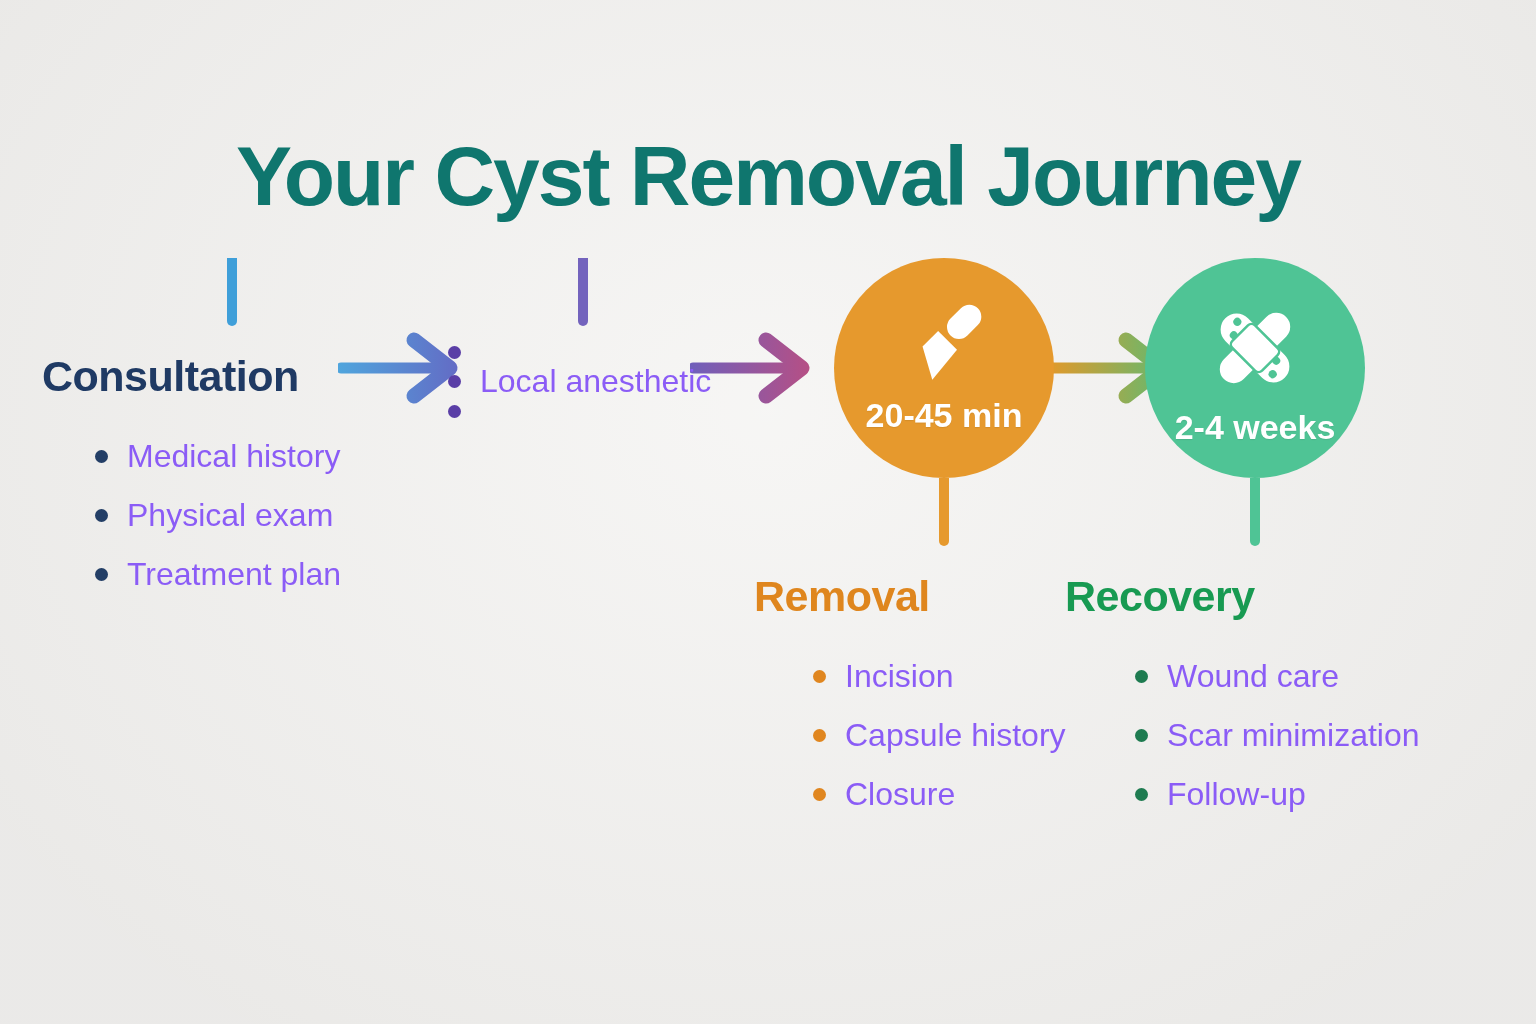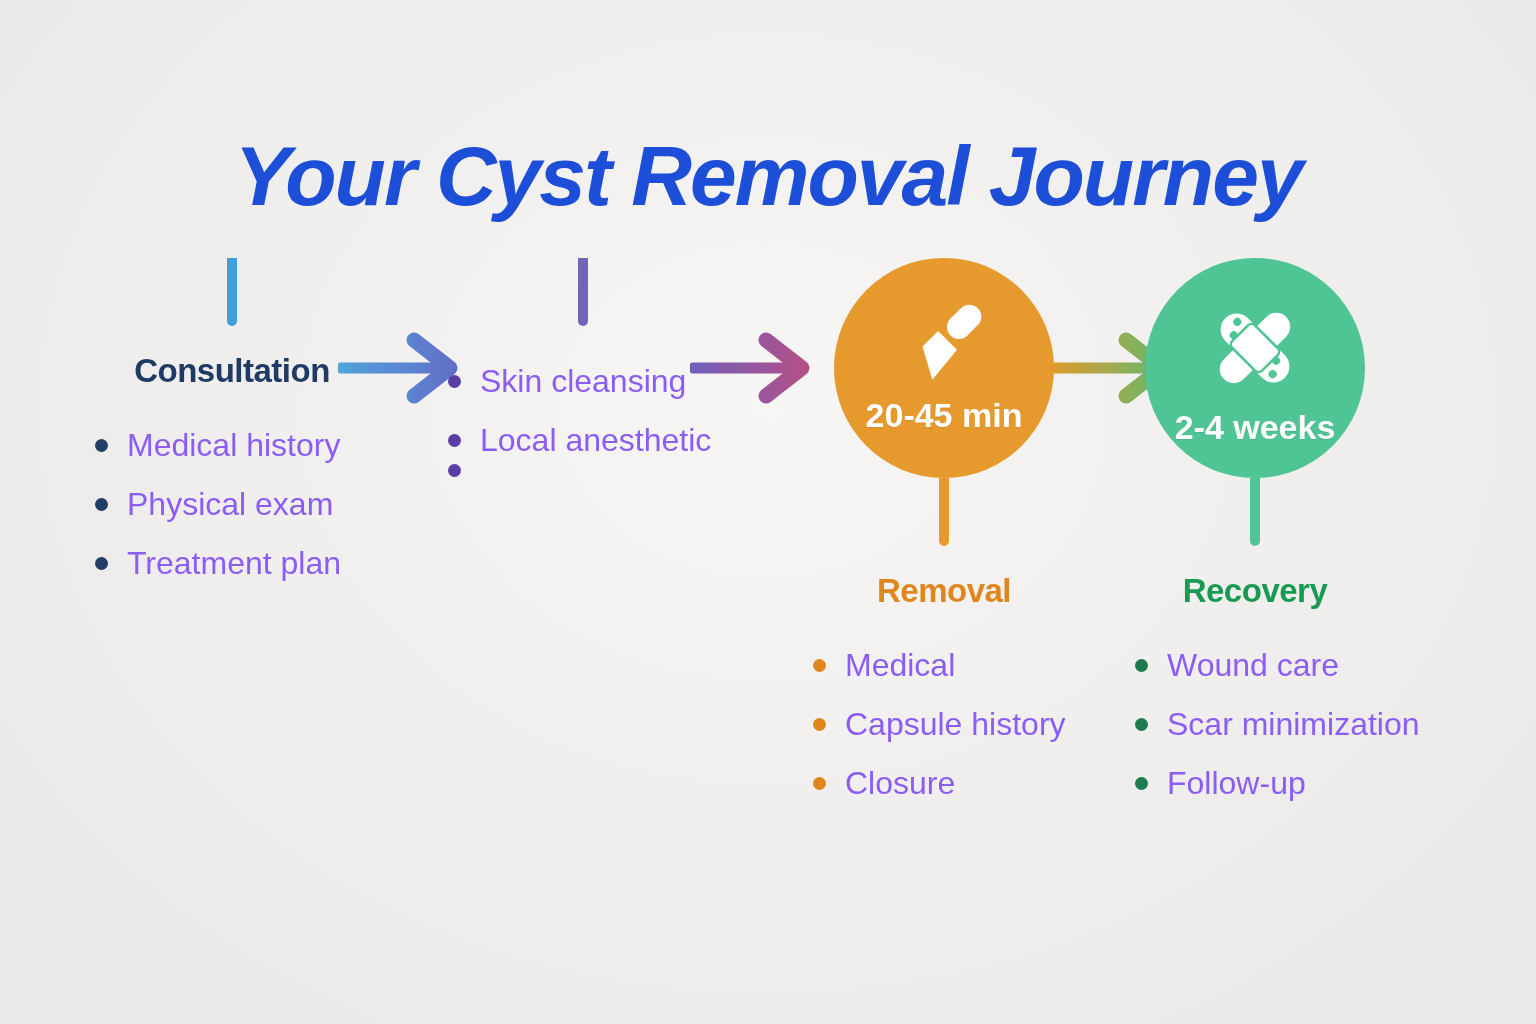--- a/index.html
+++ b/index.html
@@ -44,22 +44,21 @@
     color:#ffffff;font-size:34px;font-weight:bold;
     text-shadow:0 1px 1px rgba(0,0,0,.08);
   }
   .stem{
     width:10px;height:68px;margin:0 auto;
     background:var(--circle);
     border-radius:0 0 6px 6px;
   }
   .heading{
     margin:26px 0 0 0;
-    text-align:center;
-    font-size:33px;font-weight:bold;letter-spacing:-0.5px;
+    font-size:43px;font-weight:bold;letter-spacing:-0.5px;
     color:var(--heading);
   }
   .items{
     list-style:none;margin:26px 0 0 0;padding:0;
   }
   .stage-1 .items{padding-left:53px;}
   .stage-2 .items{padding-left:55px;}
   .stage-3 .items{padding-left:59px;}
   .stage-4 .items{padding-left:70px;}
   .items li{
@@ -80,55 +79,55 @@
   }
   .arrow-1{left:338px;}
   .arrow-2{left:690px;}
   .arrow-3{left:1050px;}
 </style>
 </head>
 <body>
 
 <div id="canvas">
 
-  <h1 class="title" style="color: #1d4ed8; font-style: italic;">Your Cyst Removal Journey</h1>
+  <h1 class="title" style="color: #0f766e;">Your Cyst Removal Journey</h1>
 
   <div class="stage stage-1" style="--circle: #3f9fd9; --heading: #1f3a64; --bullet: #233e66;">
     <div class="stem"></div>
     <h2 class="heading">Consultation</h2>
     <ul class="items">
       <li><span class="dot"></span><span>Medical history</span></li>
       <li><span class="dot"></span><span>Physical exam</span></li>
       <li><span class="dot"></span><span>Treatment plan</span></li>
     </ul>
   </div>
 
   <div class="stage stage-2" style="--circle: #7363bd; --heading: #5a3ea6; --bullet: #5a3ea6;">
     <div class="stem"></div>
     <ul class="items">
-      <li><span class="dot"></span><span>Skin cleansing</span></li>
+      <li><span class="dot"></span></li>
       <li><span class="dot"></span><span>Local anesthetic</span></li>
       <li><span class="dot"></span></li>
     </ul>
   </div>
 
   <div class="stage stage-3" style="--circle: #e6992d; --heading: #df861e; --bullet: #e0861f;">
     <div class="circle">
       <svg class="icon" width="92" height="92" viewBox="0 0 100 100">
         <g transform="rotate(-45 50 50)">
           <rect x="60" y="37" width="42" height="26" rx="13" fill="#ffffff"></rect>
           <polygon points="30,37 54,37 54,66 12,70" fill="#ffffff"></polygon>
         </g>
       </svg>
       <div class="duration">20-45 min</div>
     </div>
     <div class="stem"></div>
     <h2 class="heading">Removal</h2>
     <ul class="items">
-      <li><span class="dot"></span><span>Medical</span></li>
+      <li><span class="dot"></span><span>Incision</span></li>
       <li><span class="dot"></span><span>Capsule history</span></li>
       <li><span class="dot"></span><span>Closure</span></li>
     </ul>
   </div>
 
   <div class="stage stage-4" style="--circle: #4fc495; --heading: #189a52; --bullet: #1e7b50;">
     <div class="circle">
       <svg class="icon" width="104" height="104" viewBox="0 0 104 104">
 
         <g transform="rotate(45 52 52)">

